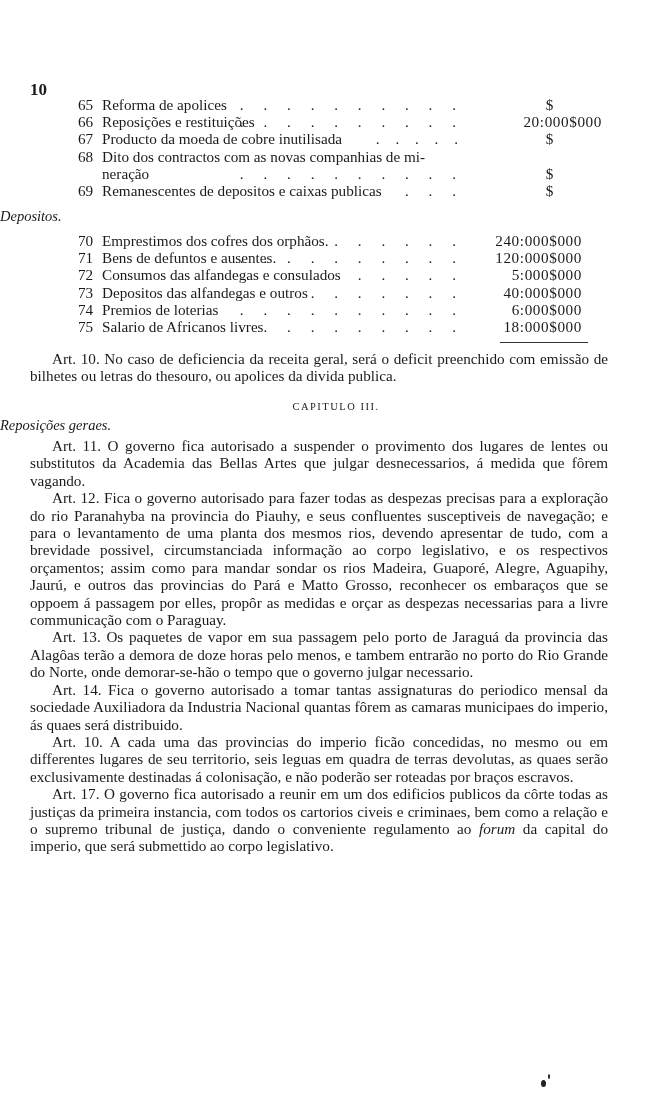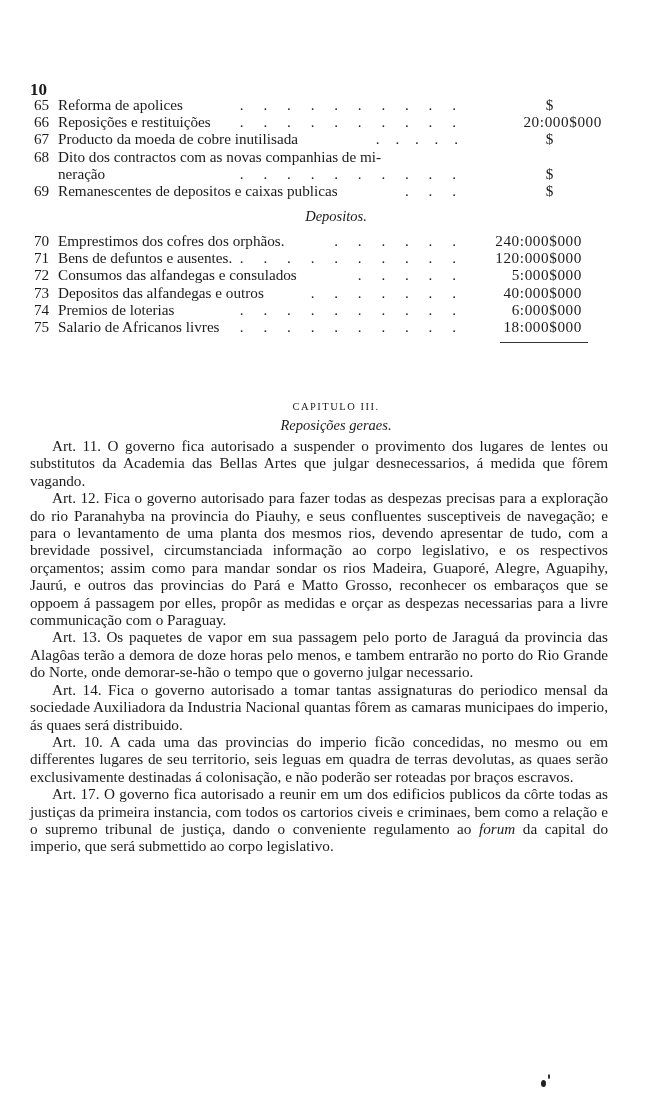--- a/index.html
+++ b/index.html
@@ -20,34 +20,34 @@
   }
   .running-head {
     position: absolute; left: 200px; top: 0; width: 220px; text-align: center;
     font-family: "Liberation Serif", serif; font-size: 15px; font-weight: bold;
     letter-spacing: 2.5px;
   }
   .table {
     position: absolute; left: 34px; width: 570px;
     font-family: "Liberation Serif", serif; font-size: 15.2px; line-height: 17.2px;
   }
-  .row { position: relative; height: 17.2px; white-space: nowrap; }
+  .row { position: relative; height: 17.2px; white-space: nowrap; margin-left: 44px; }
   .row .num { display: inline-block; width: 24px; }
   .row .label { display: inline; }
   .row .dots {
     position: absolute; top: 0; right: 140px; letter-spacing: 8px; color: #222;
   }
   .row .amount {
     position: absolute; right: 22px; top: 0; text-align: right;
     letter-spacing: 0.6px;
   }
   .row .amount.blank { right: 50px; }
   .row.cont .label { padding-left: 24px; }
   .section-title {
-    position: absolute; left: 0; width: 672px; text-align: center;
+    position: absolute; left: 0; width: 672px; 
     font-family: "Liberation Serif", serif; font-style: italic; font-size: 14.5px;
   }
   .rule {
     position: absolute; left: 500px; width: 88px; height: 0;
     border-top: 1px solid #333;
   }
   .prose {
     position: absolute; left: 30px; width: 578px;
     font-family: "Liberation Serif", serif; font-size: 15.2px; line-height: 17.4px;
     text-align: justify;
@@ -130,20 +130,23 @@
     </div>
     <div class="row">
       <span class="num">75</span><span class="label">Salario de Africanos livres</span>
       <span class="dots">. . . . . . . . . .</span>
       <span class="amount">18:000$000</span>
     </div>
   </div>
 
   <div class="rule" style="top:342px;"></div>
 
+  <div class="prose" style="top:350px;">
+    <p>Art. 10. No caso de deficiencia da receita geral, será o deficit preenchido com emissão de bilhetes ou letras do thesouro, ou apolices da divida publica.</p>
+  </div>
 
   <div class="chapter" style="top:401px;">CAPITULO III.</div>
   <div class="section-title" style="top:417px;">Reposições geraes.</div>
 
   <div class="prose" style="top:437px;">
     <p>Art. 11. O governo fica autorisado a suspender o provimento dos lugares de lentes ou substitutos da Academia das Bellas Artes que julgar desnecessarios, á medida que fôrem vagando.</p>
     <p>Art. 12. Fica o governo autorisado para fazer todas as despezas precisas para a exploração do rio Paranahyba na provincia do Piauhy, e seus confluentes susceptiveis de navegação; e para o levantamento de uma planta dos mesmos rios, devendo apresentar de tudo, com a brevidade possivel, circumstanciada informação ao corpo legislativo, e os respectivos orçamentos; assim como para mandar sondar os rios Madeira, Guaporé, Alegre, Aguapihy, Jaurú, e outros das provincias do Pará e Matto Grosso, reconhecer os embaraços que se oppoem á passagem por elles, propôr as medidas e orçar as despezas necessarias para a livre communicação com o Paraguay.</p>
     <p>Art. 13. Os paquetes de vapor em sua passagem pelo porto de Jaraguá da provincia das Alagôas terão a demora de doze horas pelo menos, e tambem entrarão no porto do Rio Grande do Norte, onde demorar-se-hão o tempo que o governo julgar necessario.</p>
     <p>Art. 14. Fica o governo autorisado a tomar tantas assignaturas do periodico mensal da sociedade Auxiliadora da Industria Nacional quantas fôrem as camaras municipaes do imperio, ás quaes será distribuido.</p>
     <p>Art. 10. A cada uma das provincias do imperio ficão concedidas, no mesmo ou em differentes lugares de seu territorio, seis leguas em quadra de terras devolutas, as quaes serão exclusivamente destinadas á colonisação, e não poderão ser roteadas por braços escravos.</p>

